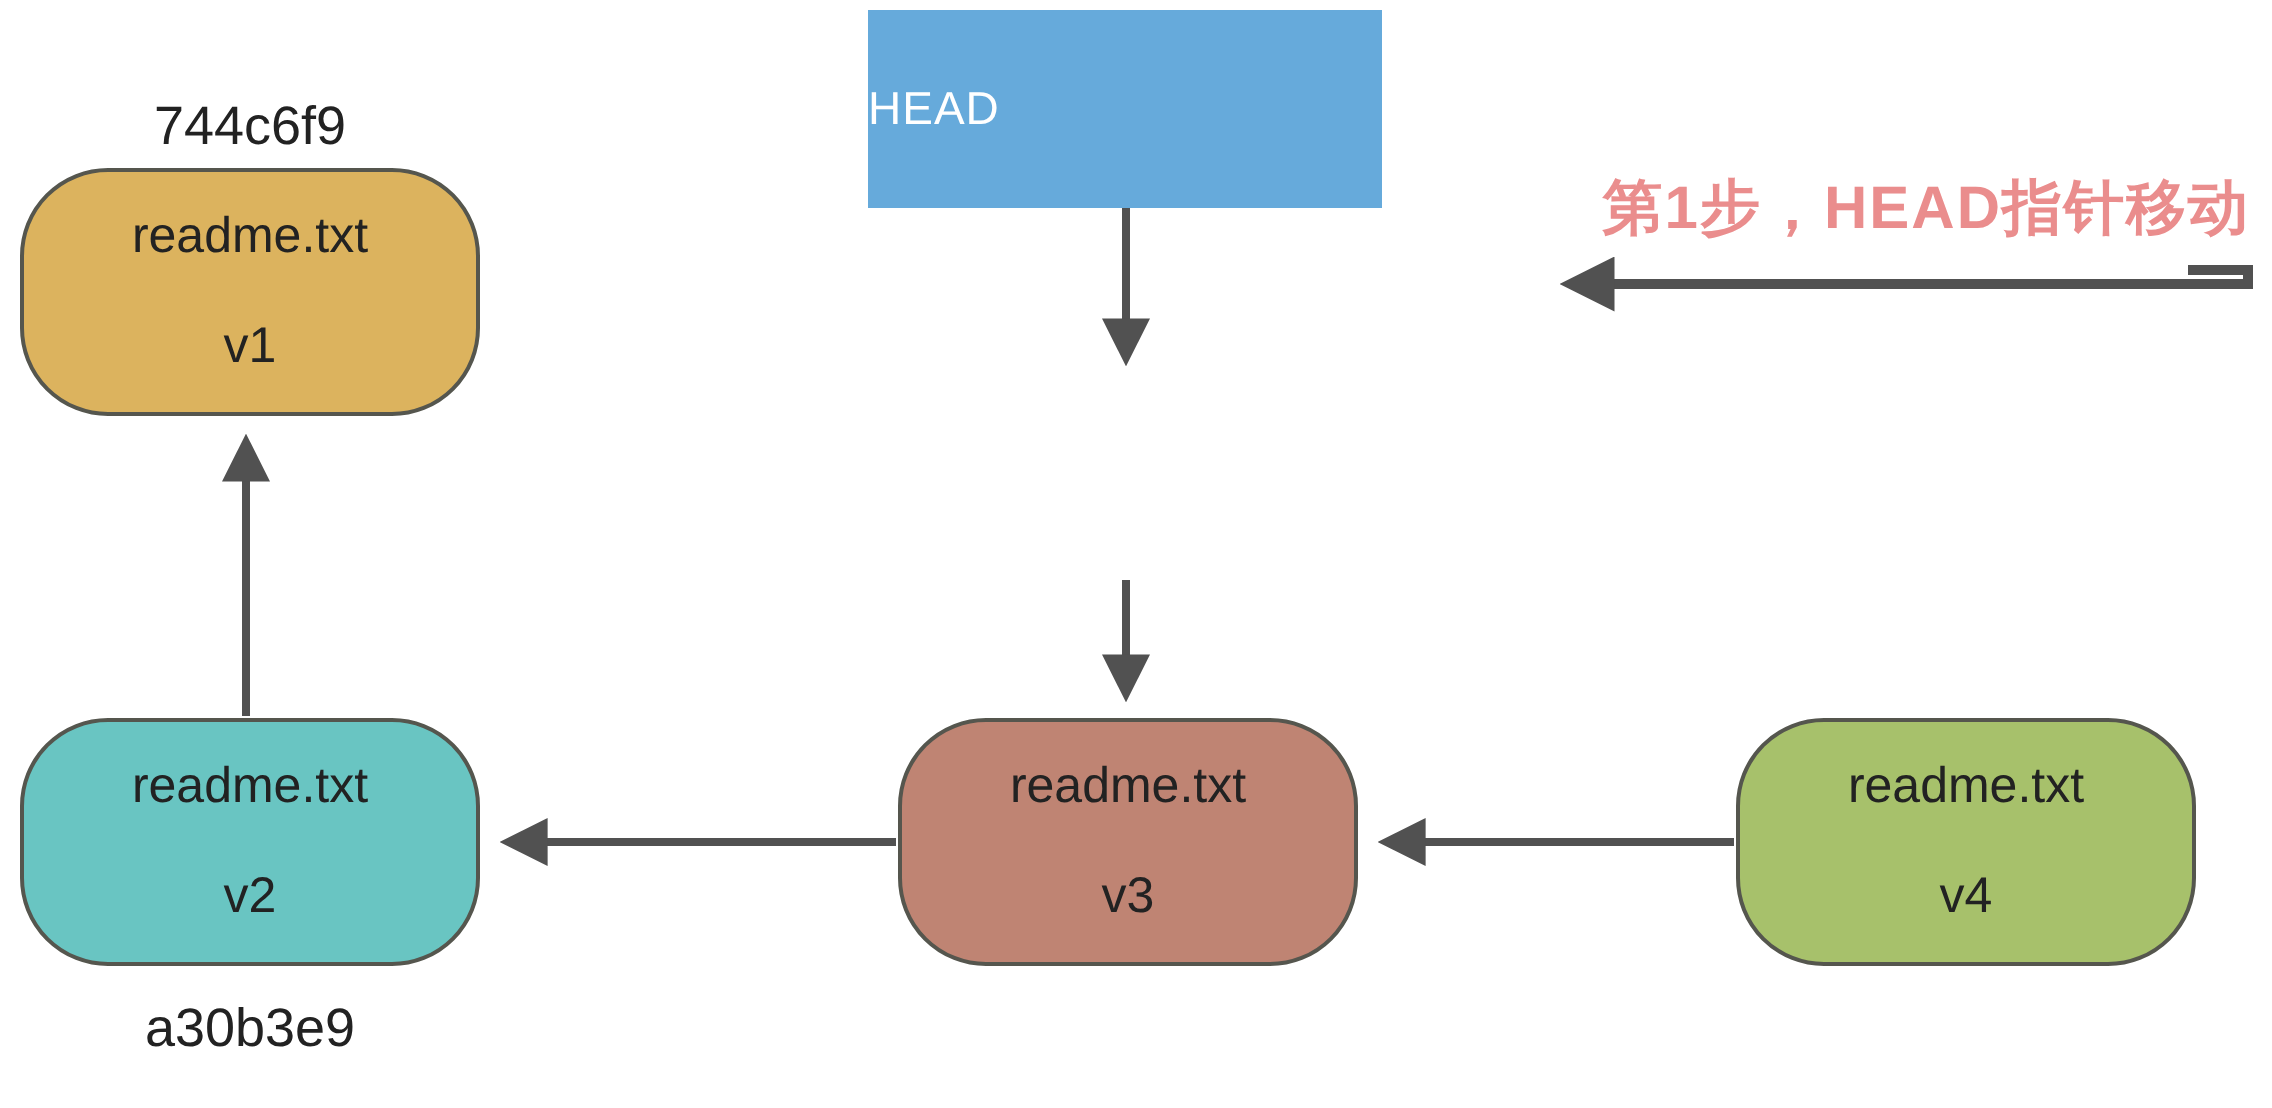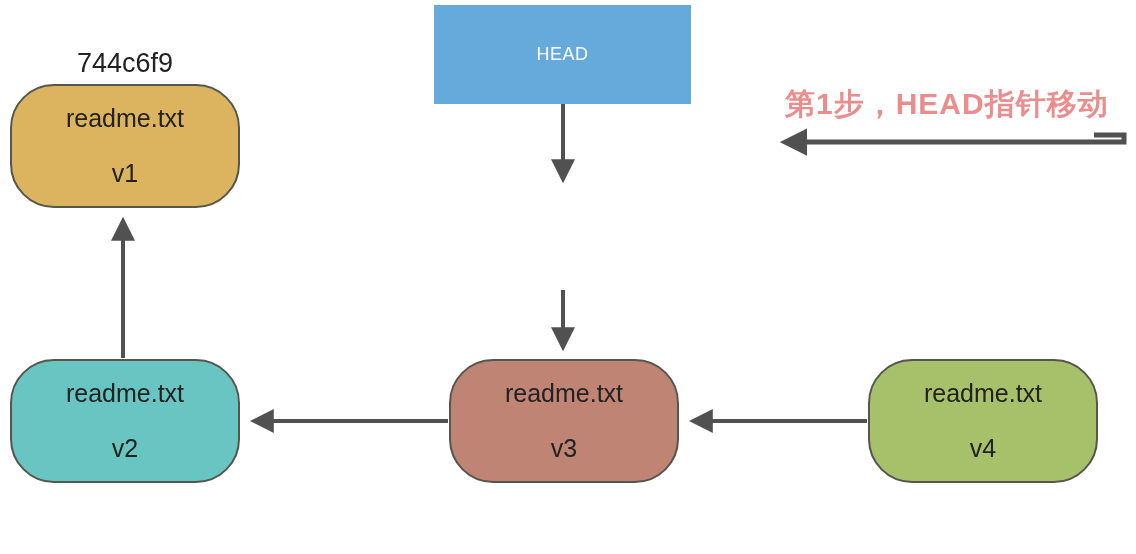--- a/index.html
+++ b/index.html
@@ -25,23 +25,22 @@
     stroke: var(--color-arrow);
     stroke-width: 4;
   }
   .arrow-layer path.thick { stroke-width: 5; }
   .arrow-layer marker path { fill: var(--color-arrow); stroke: none; }
 
   .pointer-box {
     position: absolute;
     display: flex;
     align-items: center;
-    justify-content: center;
     color: var(--color-pointer_text);
-    font-size: 18px;
+    font-size: 23px;
     letter-spacing: 0.5px;
   }
   .head-box   { left: 434px; top: 5px;   width: 257px; height: 99px; background: var(--color-head); }
   .master-box { left: 434px; top: 191px; width: 257px; height: 99px; background: var(--color-master); }
 
   .commit {
     position: absolute;
     width: 230px;
     height: 124px;
     border: 2px solid var(--color-node_border);
@@ -70,21 +69,21 @@
   .hash-v1 { left: 10px;  top: 48px; }
   .hash-v2 { left: 10px;  top: 499px; }
   .hash-v3 { left: 449px; top: 499px; }
   .hash-v4 { left: 868px; top: 499px; }
 
   .annotation {
     position: absolute;
     left: 785px;
     top: 84px;
     width: 340px;
-    text-align: left;
+    text-align: right;
     font-size: 30px;
     font-weight: bold;
     color: var(--color-annotation);
     letter-spacing: 1px;
     white-space: nowrap;
   }
 </style>
 </head>
 <body>
 
@@ -115,20 +114,21 @@
   <div class="hash hash-v1">744c6f9</div>
   <div class="commit commit-v1">
     <span>readme.txt</span>
     <span>v1</span>
   </div>
 
   <div class="commit commit-v2">
     <span>readme.txt</span>
     <span>v2</span>
   </div>
+  <div class="hash hash-v2">a30b3e9</div>
 
   <div class="commit commit-v3">
     <span>readme.txt</span>
     <span>v3</span>
   </div>
 
   <div class="commit commit-v4">
     <span>readme.txt</span>
     <span>v4</span>
   </div>

